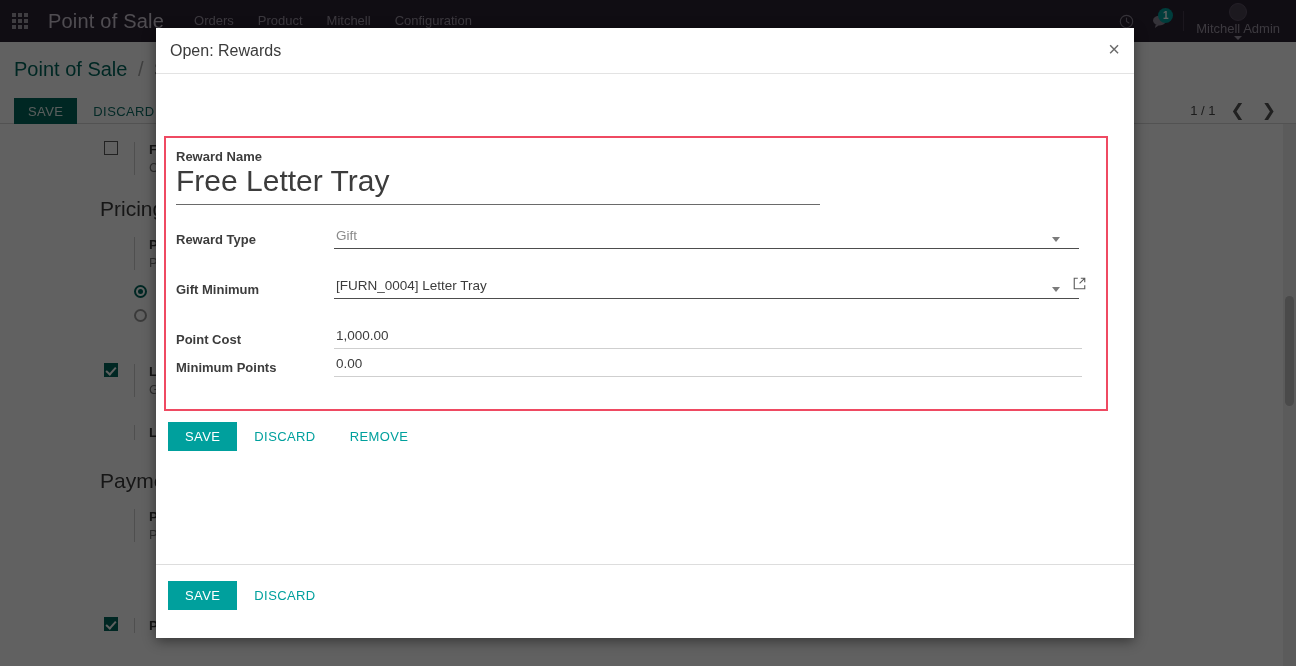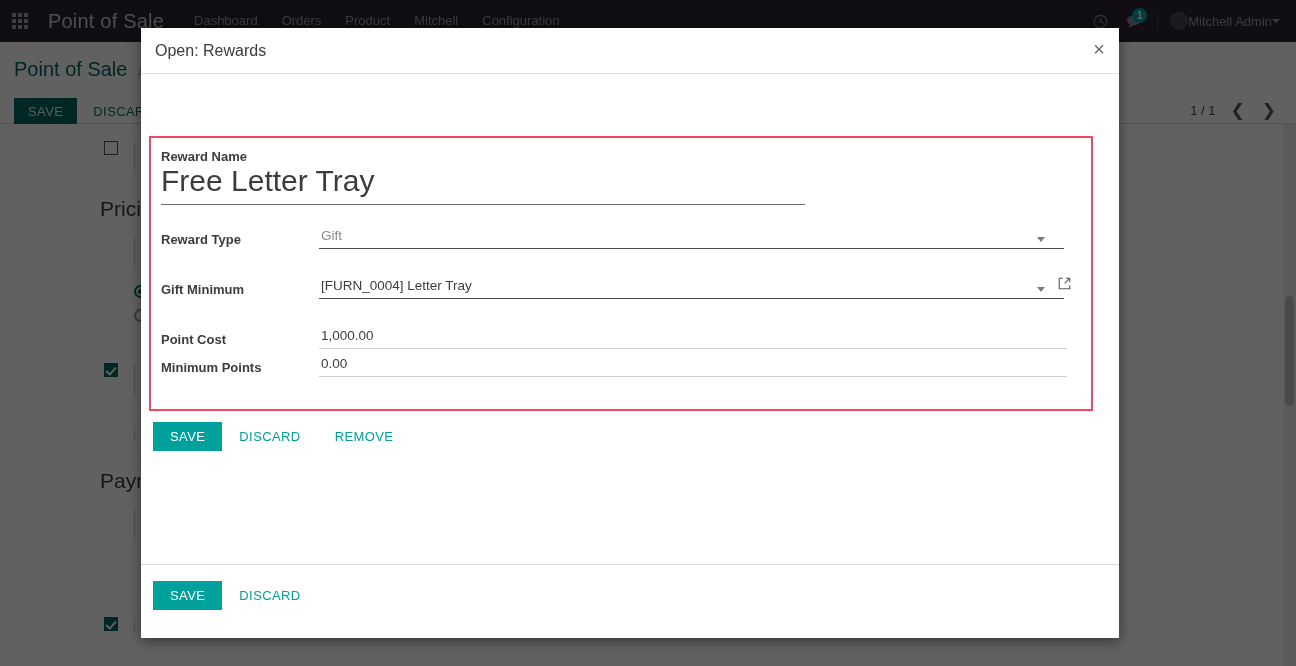--- a/index.html
+++ b/index.html
@@ -44,21 +44,21 @@
     position: relative; width: 34px; height: 42px; display: flex; align-items: center;
     justify-content: center; color: #8d8695; cursor: pointer;
   }
   .tb-icon svg { display: block; }
   .badge {
     position: absolute; top: 8px; right: 4px; min-width: 15px; height: 15px;
     background: #00a09d; color: #fff; border-radius: 8px; font-size: 10px;
     line-height: 15px; text-align: center; padding: 0 3px; font-weight: 700;
   }
   .user-sep { width: 1px; height: 20px; background: #473d50; margin: 0 6px; }
-  .user-box { display: flex; align-items: center; gap: 0; padding: 0 6px; cursor: pointer; }
+  .user-box { display: flex; align-items: center; gap: 0; padding: 0 6px; cursor: pointer; flex-direction: column; }
   .avatar {
     width: 18px; height: 18px; border-radius: 50%;
     background: #4b4253; border: 1px solid #5d5366;
   }
   .user-name { color: #9e97a5; font-size: 13px; white-space: nowrap; }
   .caret-sm {
     width: 0; height: 0; border-left: 4px solid transparent; border-right: 4px solid transparent;
     border-top: 4px solid #9e97a5;
   }
 
@@ -129,21 +129,21 @@
     background: #c2c2c2; border-radius: 5px;
   }
 
   
   .backdrop {
     position: absolute; inset: 0; background: rgba(0,0,0,.62); z-index: 20;
   }
 
   
   .modal {
-    position: absolute; z-index: 30; left: 141px; top: 28px; width: 978px; height: 610px;
+    position: absolute; z-index: 30; left: 156px; top: 28px; width: 978px; height: 610px;
     background: #ffffff; box-shadow: 0 3px 12px rgba(0,0,0,.45);
     display: flex; flex-direction: column;
   }
   .modal-head {
     position: relative; height: 46px; border-bottom: 1px solid #e3e3e3; flex: 0 0 46px;
   }
   .modal-title {
     position: absolute; left: 14px; top: 14px; font-size: 16px; color: #3b3b3b;
   }
   .modal-x {
@@ -230,21 +230,20 @@
           <i></i>
           <i></i>
           <i></i>
           <i></i>
           <i></i>
           <i></i>
         </div>
     </div>
     <div class="brand">Point of Sale</div>
     <div class="menu">
-      <div class="mi">Dashboard</div>
       <div class="mi">Orders</div>
       <div class="mi">Product</div>
       <div class="mi">Mitchell</div>
       <div class="mi">Configuration</div>
     </div>
     <div class="topbar-right">
       <div class="tb-icon">
         <svg width="15" height="15" viewBox="0 0 16 16">
           <circle cx="8" cy="8" r="6.6" fill="none" stroke="#8d8695" stroke-width="1.2"></circle>
           <path d="M8 4.3V8l2.6 1.6" fill="none" stroke="#8d8695" stroke-width="1.2" stroke-linecap="round"></path>

